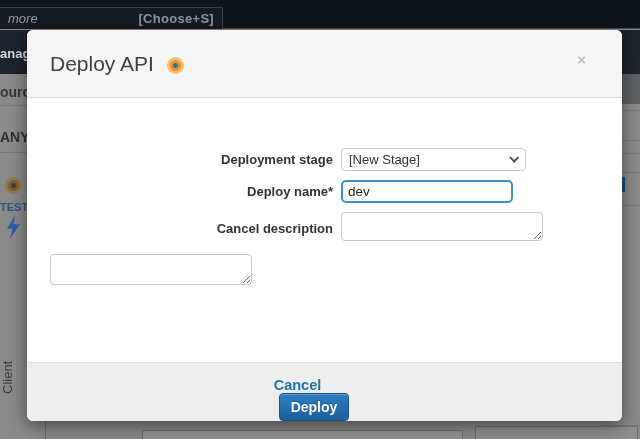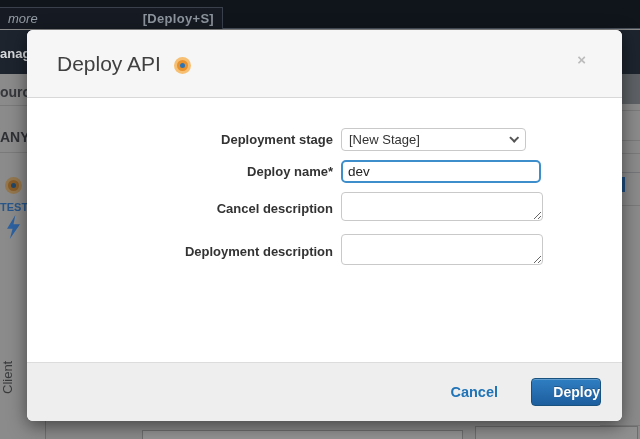--- a/index.html
+++ b/index.html
@@ -44,60 +44,60 @@
     border-radius:50%; background:#e8922e; }
   .bullseye::after { content:""; position:absolute; left:6px; top:6px; width:5px; height:5px;
     border-radius:50%; background:#2e74b5; }
   .dim-bullseye { position:absolute; left:5px; top:177px; filter:brightness(.62) saturate(.85); }
   .bolt { position:absolute; left:6px; top:215px; }
 
   
   .modal { position:absolute; left:27px; top:30px; width:595px; height:391px;
     background:#ffffff; border-radius:6px; box-shadow:0 5px 18px rgba(0,0,0,.5); }
   .modal-header { position:relative; height:68px; background:#f6f6f6;
-    border-bottom:1px solid #d8d8d8; border-radius:6px 6px 0 0; padding:22px 0 0 30px; }
+    border-bottom:1px solid #d8d8d8; border-radius:6px 6px 0 0; padding:22px 0 0 23px; }
   .modal-title { display:inline; font-size:21px; font-weight:400; color:#404040; }
   .title-icon { margin-left:9px; }
   .close-btn { position:absolute; top:22px; right:36px; color:#bcbcbc; font-size:15px;
     font-weight:bold; cursor:pointer; line-height:1; }
   .modal-body { padding:14px 23px 0 23px; }
   .modal-desc { font-size:13.5px; line-height:20px; color:#3e3e3e; max-width:527px; }
-  .form { margin-top:16px; }
+  .form { margin-top:36px; }
   .form-row { display:flex; align-items:center; margin-bottom:9px; }
   .form-label { width:291px; text-align:right; font-size:13px; font-weight:bold; color:#333; padding-right:8px; flex:none; }
   .field-cell { flex:none; }
   .stage-select-wrap { position:relative; width:185px; }
   select.stage-select { width:185px; height:23px; font-size:13px; color:#333; padding:0 22px 0 7px;
     border:1px solid #c9c9c9; border-radius:4px; background:#fff; appearance:none; -webkit-appearance:none;
     font-family:"Liberation Sans", sans-serif; }
   .chevron { position:absolute; right:9px; top:7px; width:7px; height:7px; pointer-events:none;
     border-right:2px solid #555; border-bottom:2px solid #555; transform:rotate(45deg) translateY(-1px); }
-  input.stage-name { width:200px; height:23px; border:2px solid #3f8ecc; border-radius:5px;
+  input.stage-name { width:172px; height:23px; border:2px solid #3f8ecc; border-radius:5px;
     font-size:13.5px; color:#222; padding:0 5px; outline:none; font-family:"Liberation Sans", sans-serif; }
   textarea.desc-area { width:202px; border:1px solid #c9c9c9; border-radius:4px; font-size:13px;
     color:#222; padding:3px 5px; font-family:"Liberation Sans", sans-serif; resize:both; }
   .ta-stage { height:29px; }
   .ta-deploy { height:31px; }
   .modal-footer { position:absolute; left:0; bottom:0; width:100%; height:59px; background:#eeeeee;
     border-top:1px solid #dcdcdc; border-radius:0 0 6px 6px;
-    display:flex; align-items:center; justify-content:flex-end; padding-right:21px; }
+    display:flex; align-items:center; justify-content:flex-end; padding-right:21px;flex-direction:column; }
   .cancel-link { color:#1f73b7; font-size:14.5px; font-weight:bold; text-decoration:none;
     margin-right:33px; cursor:pointer; }
   .deploy-btn { width:70px; height:28px; border:1px solid #19527f; border-radius:4px;
     background:linear-gradient(#2f7ec2,#1d5e9e); color:#fff; font-size:14px; font-weight:bold;
     font-family:"Liberation Sans", sans-serif; cursor:pointer; text-shadow:0 -1px 0 rgba(0,0,0,.25);
-    box-shadow:inset 0 1px 0 rgba(255,255,255,.25);text-align:right; }
+    box-shadow:inset 0 1px 0 rgba(255,255,255,.25); }
 </style>
 </head>
 <body>
 
 <div class="bg topbar">
   <div class="shortcut-panel">
     <span class="more-txt">more</span>
-    <span class="shortcut-txt">[Deploy+S]</span>
+    <span class="shortcut-txt">[Choose+S]</span>
   </div>
 </div>
 <div class="bg darknav">
   <span class="nav-partial">anag</span>
 </div>
 <div class="bg right-band"></div>
 
 <span class="bg strip-text t-ourc">ourc</span>
 <div class="bg hline l1"></div>
 <span class="bg strip-text t-any">ANY</span>
@@ -150,21 +150,20 @@
       </div>
 
       <div class="form-row">
         <label class="form-label">Cancel description</label>
         <div class="field-cell">
           <textarea class="desc-area ta-stage" style=""></textarea>
         </div>
       </div>
 
       <div class="form-row">
-        <label class="form-label">Deployment description</label>
         <div class="field-cell">
           <textarea class="desc-area ta-deploy" style=""></textarea>
         </div>
       </div>
     </div>
   </div>
 
   <div class="modal-footer">
     <a class="cancel-link">Cancel</a>
     <button class="deploy-btn">Deploy</button>

